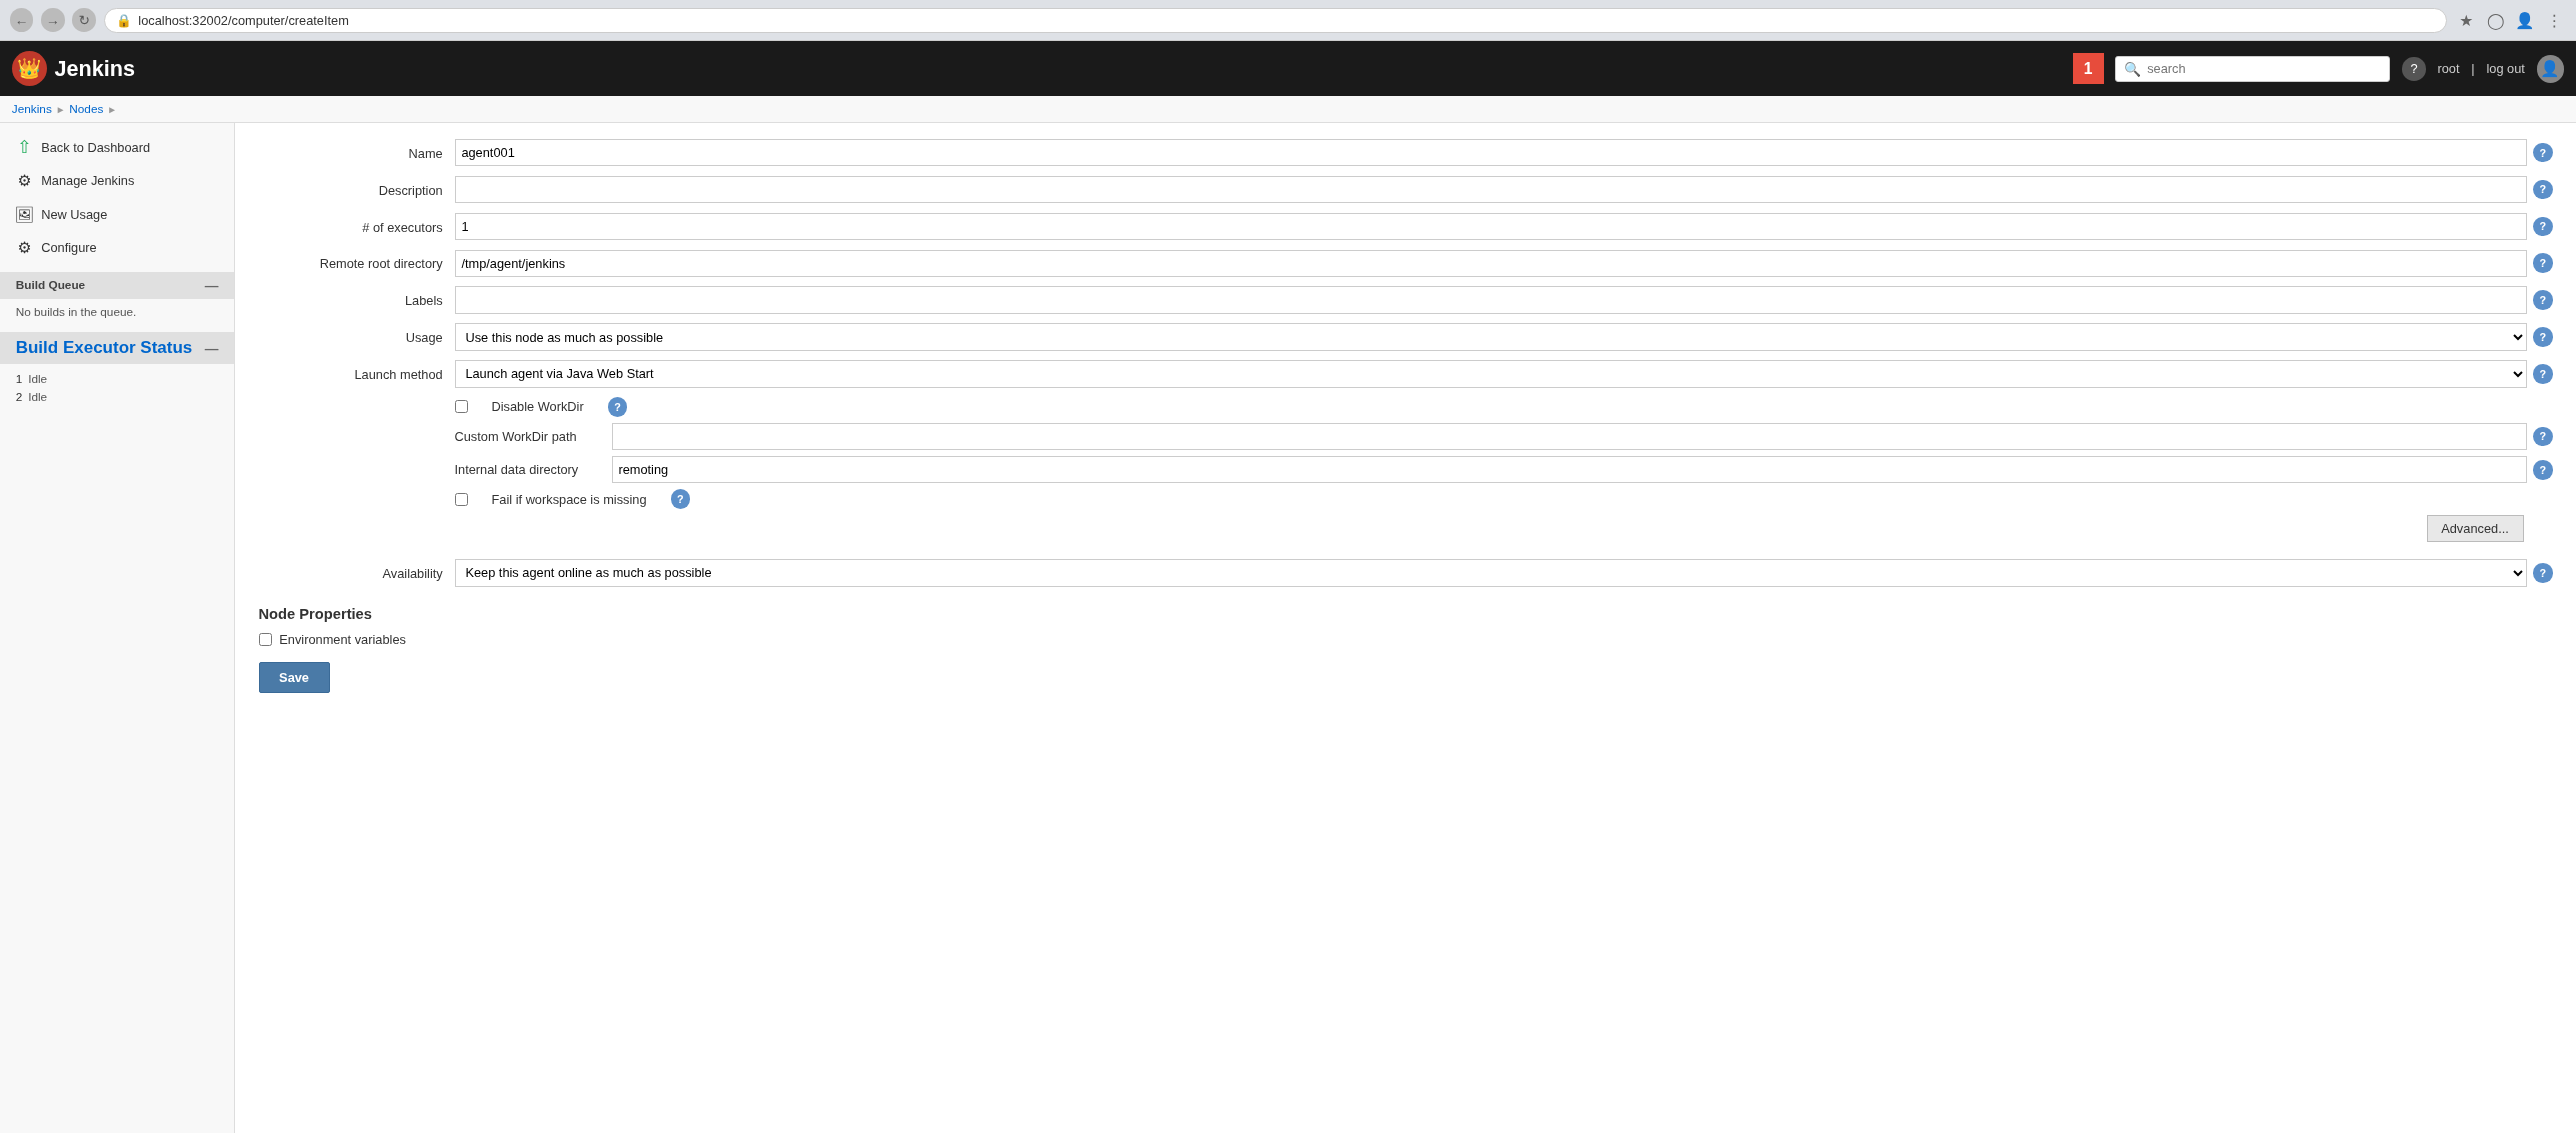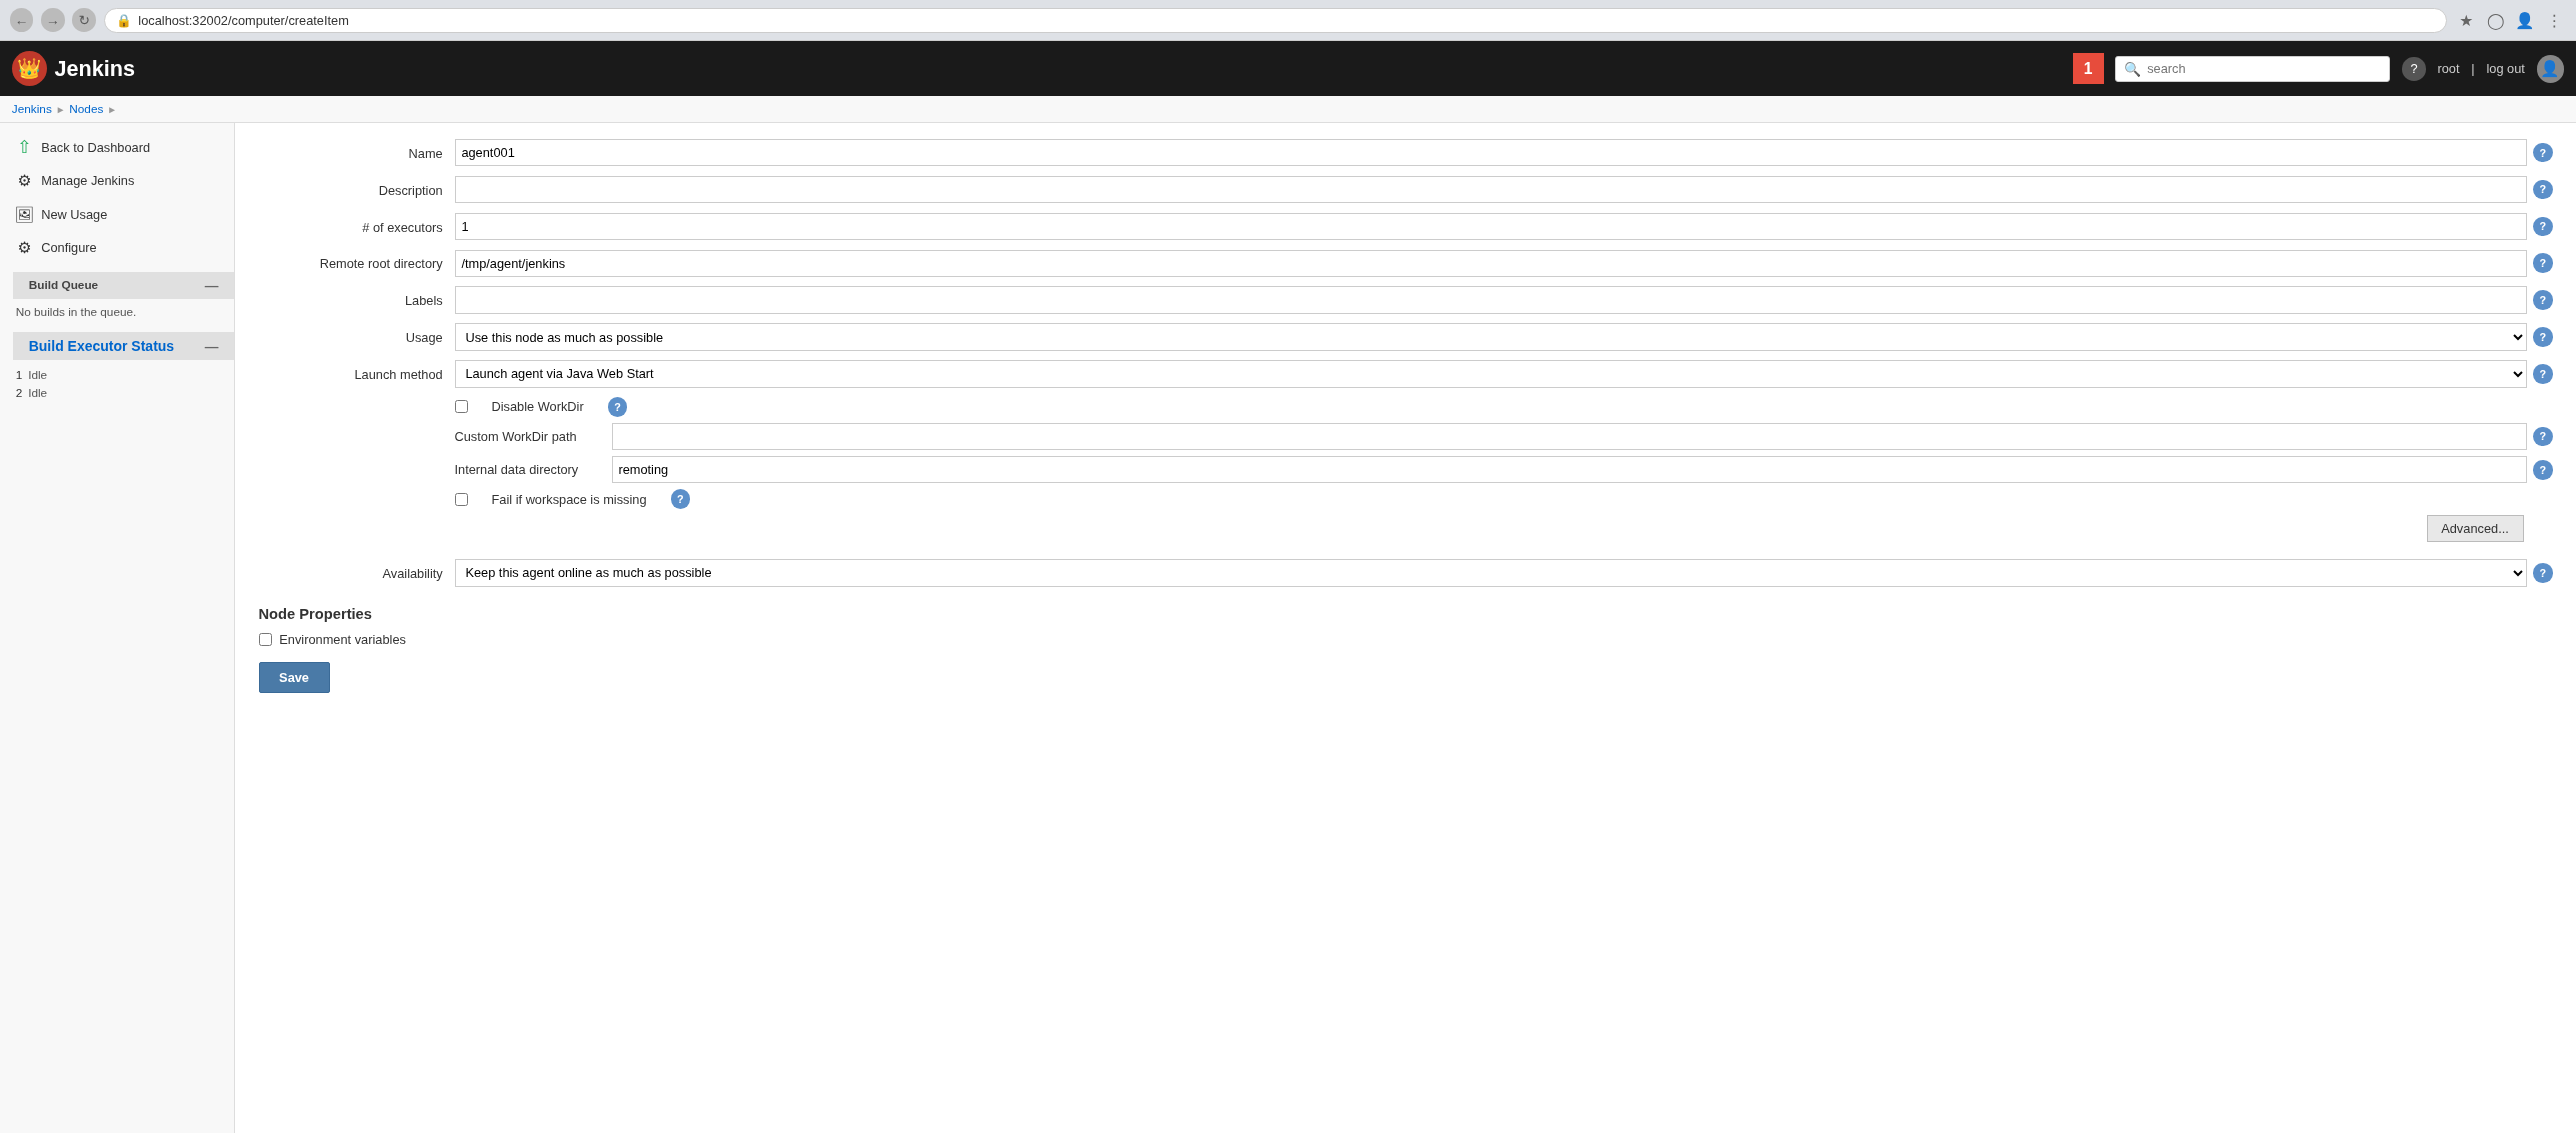--- a/index.html
+++ b/index.html
@@ -136,36 +136,35 @@
     }
     .sidebar-section-header {
       background: #e0e0e0;
       padding: 5.9px 15.7px;
       font-weight: bold;
       font-size: 11.8px;
       color: #444;
       display: flex;
       align-items: center;
       justify-content: space-between;
-      margin-left: 13px;
     }
     .sidebar-section-content {
       padding: 5.9px 15.7px;
       font-size: 11.8px;
       color: #555;
     }
     .section-minimize { color: #666; cursor: pointer; font-size: 13.7px; }
 
     .executor-item {
       display: flex; gap: 5.9px; padding: 2px 0; font-size: 11.8px;
     }
     .executor-num { color: #333; }
     .executor-status { color: #555; }
 
-    .build-executor-link { color: #0066cc; font-weight: bold; font-size: 14px; cursor: pointer; }
+    .build-executor-link { color: #0066cc; font-weight: bold; font-size: 17px; cursor: pointer; }
 
     
     .content-area {
       flex: 1;
       padding: 15.7px 23.5px;
       background: white;
     }
 
     .form-row {
       display: flex;

